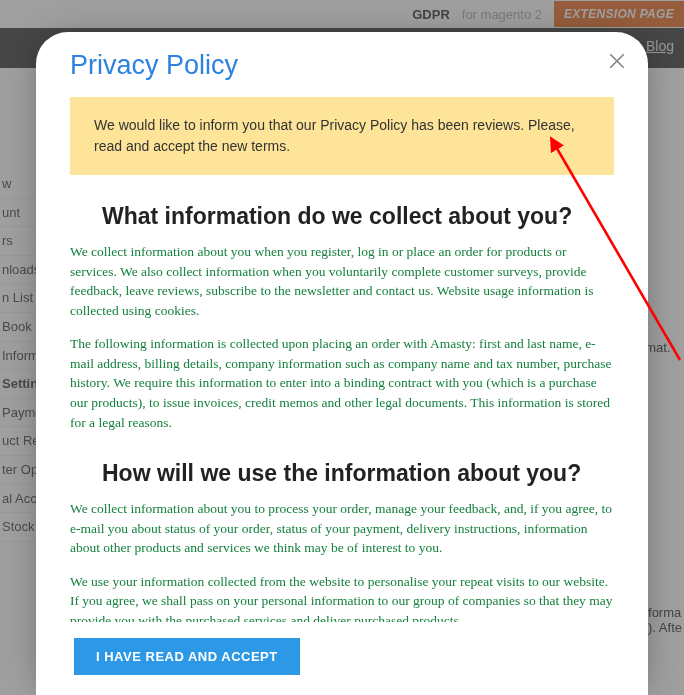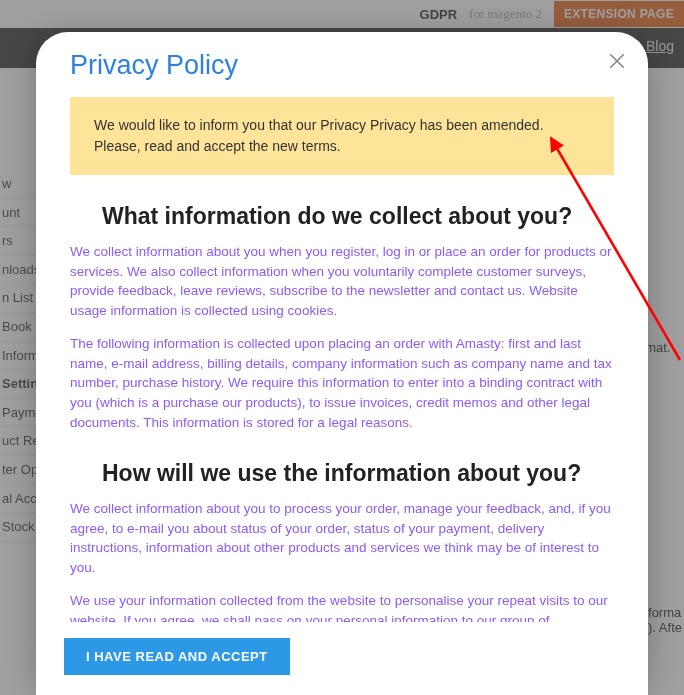--- a/index.html
+++ b/index.html
@@ -23,28 +23,29 @@
   background: #fff;
   display: flex;
   justify-content: flex-end;
   align-items: center;
   gap: 12px;
   padding-right: 0;
   font-size: 13px;
   color: #333;
 }
 .bg-topbar .gdpr { font-weight: 700; color: #333; }
-.bg-topbar .magento { color: #aaa; font-family: Liberation Serif, serif; }
+.bg-topbar .magento { color: #aaa; }
 .bg-topbar .ext-btn {
   background: #ea6d26;
   color: #fff;
   padding: 6px 10px;
   font-weight: 700;
   font-size: 12px;
   letter-spacing: 0.3px;
+  font-style: italic;
 }
 .bg-nav {
   position: absolute;
   top: 28px; left: 0; right: 0;
   height: 40px;
   background: #3a3a3a;
 }
 .bg-nav .blog {
   position: absolute;
   right: 10px; top: 10px;
@@ -128,26 +129,27 @@
 h2 {
   font-size: 23px;
   font-weight: 700;
   color: #222;
   margin-bottom: 12px;
   margin-top: 10px;
   margin-left: 32px;
 }
 .body-text {
   font-size: 13.5px;
-  color: #8b5cf6;
+  color: #15803d;
   line-height: 1.45;
   margin-bottom: 14px;
+  font-family: Liberation Serif, serif;
 }
 .modal-footer {
-  padding: 16px 28px 20px;
+  padding: 16px 38px 20px;
   background: #fff;
 }
 .accept-btn {
   background: #2d99e6;
   color: #fff;
   border: none;
   padding: 11px 22px;
   font-size: 13px;
   font-weight: 700;
   letter-spacing: 0.5px;
@@ -198,21 +200,21 @@
 <div class="modal">
   <div class="modal-header">
     <div class="modal-title">Privacy Policy</div>
     <div class="close-btn">
       <svg viewBox="0 0 16 16">
           <path d="M2 2 L14 14 M14 2 L2 14" stroke="#888" stroke-width="1.5" fill="none"></path>
         </svg>
     </div>
   </div>
   <div class="modal-body">
-    <div class="notice">We would like to inform you that our Privacy Privacy has been amended. Please, read and accept the new terms.</div>
+    <div class="notice">We would like to inform you that our Privacy Policy has been reviews. Please, read and accept the new terms.</div>
     <h2>What information do we collect about you?</h2>
     <p class="body-text">We collect information about you when you register, log in or place an order for products or services. We also collect information when you voluntarily complete customer surveys, provide feedback, leave reviews, subscribe to the newsletter and contact us. Website usage information is collected using cookies.</p>
     <p class="body-text">The following information is collected upon placing an order with Amasty: first and last name, e-mail address, billing details, company information such as company name and tax number, purchase history. We require this information to enter into a binding contract with you (which is a purchase our products), to issue invoices, credit memos and other legal documents. This information is stored for a legal reasons.</p>
     <h2 style="margin-top:28px">How will we use the information about you?</h2>
     <p class="body-text">We collect information about you to process your order, manage your feedback, and, if you agree, to e-mail you about status of your order, status of your payment, delivery instructions, information about other products and services we think may be of interest to you.</p>
     <p class="body-text">We use your information collected from the website to personalise your repeat visits to our website. If you agree, we shall pass on your personal information to our group of companies so that they may provide you with the purchased services and deliver purchased products.</p>
 
   </div>
   <div class="modal-footer">
     <button class="accept-btn">I HAVE READ AND ACCEPT</button>

